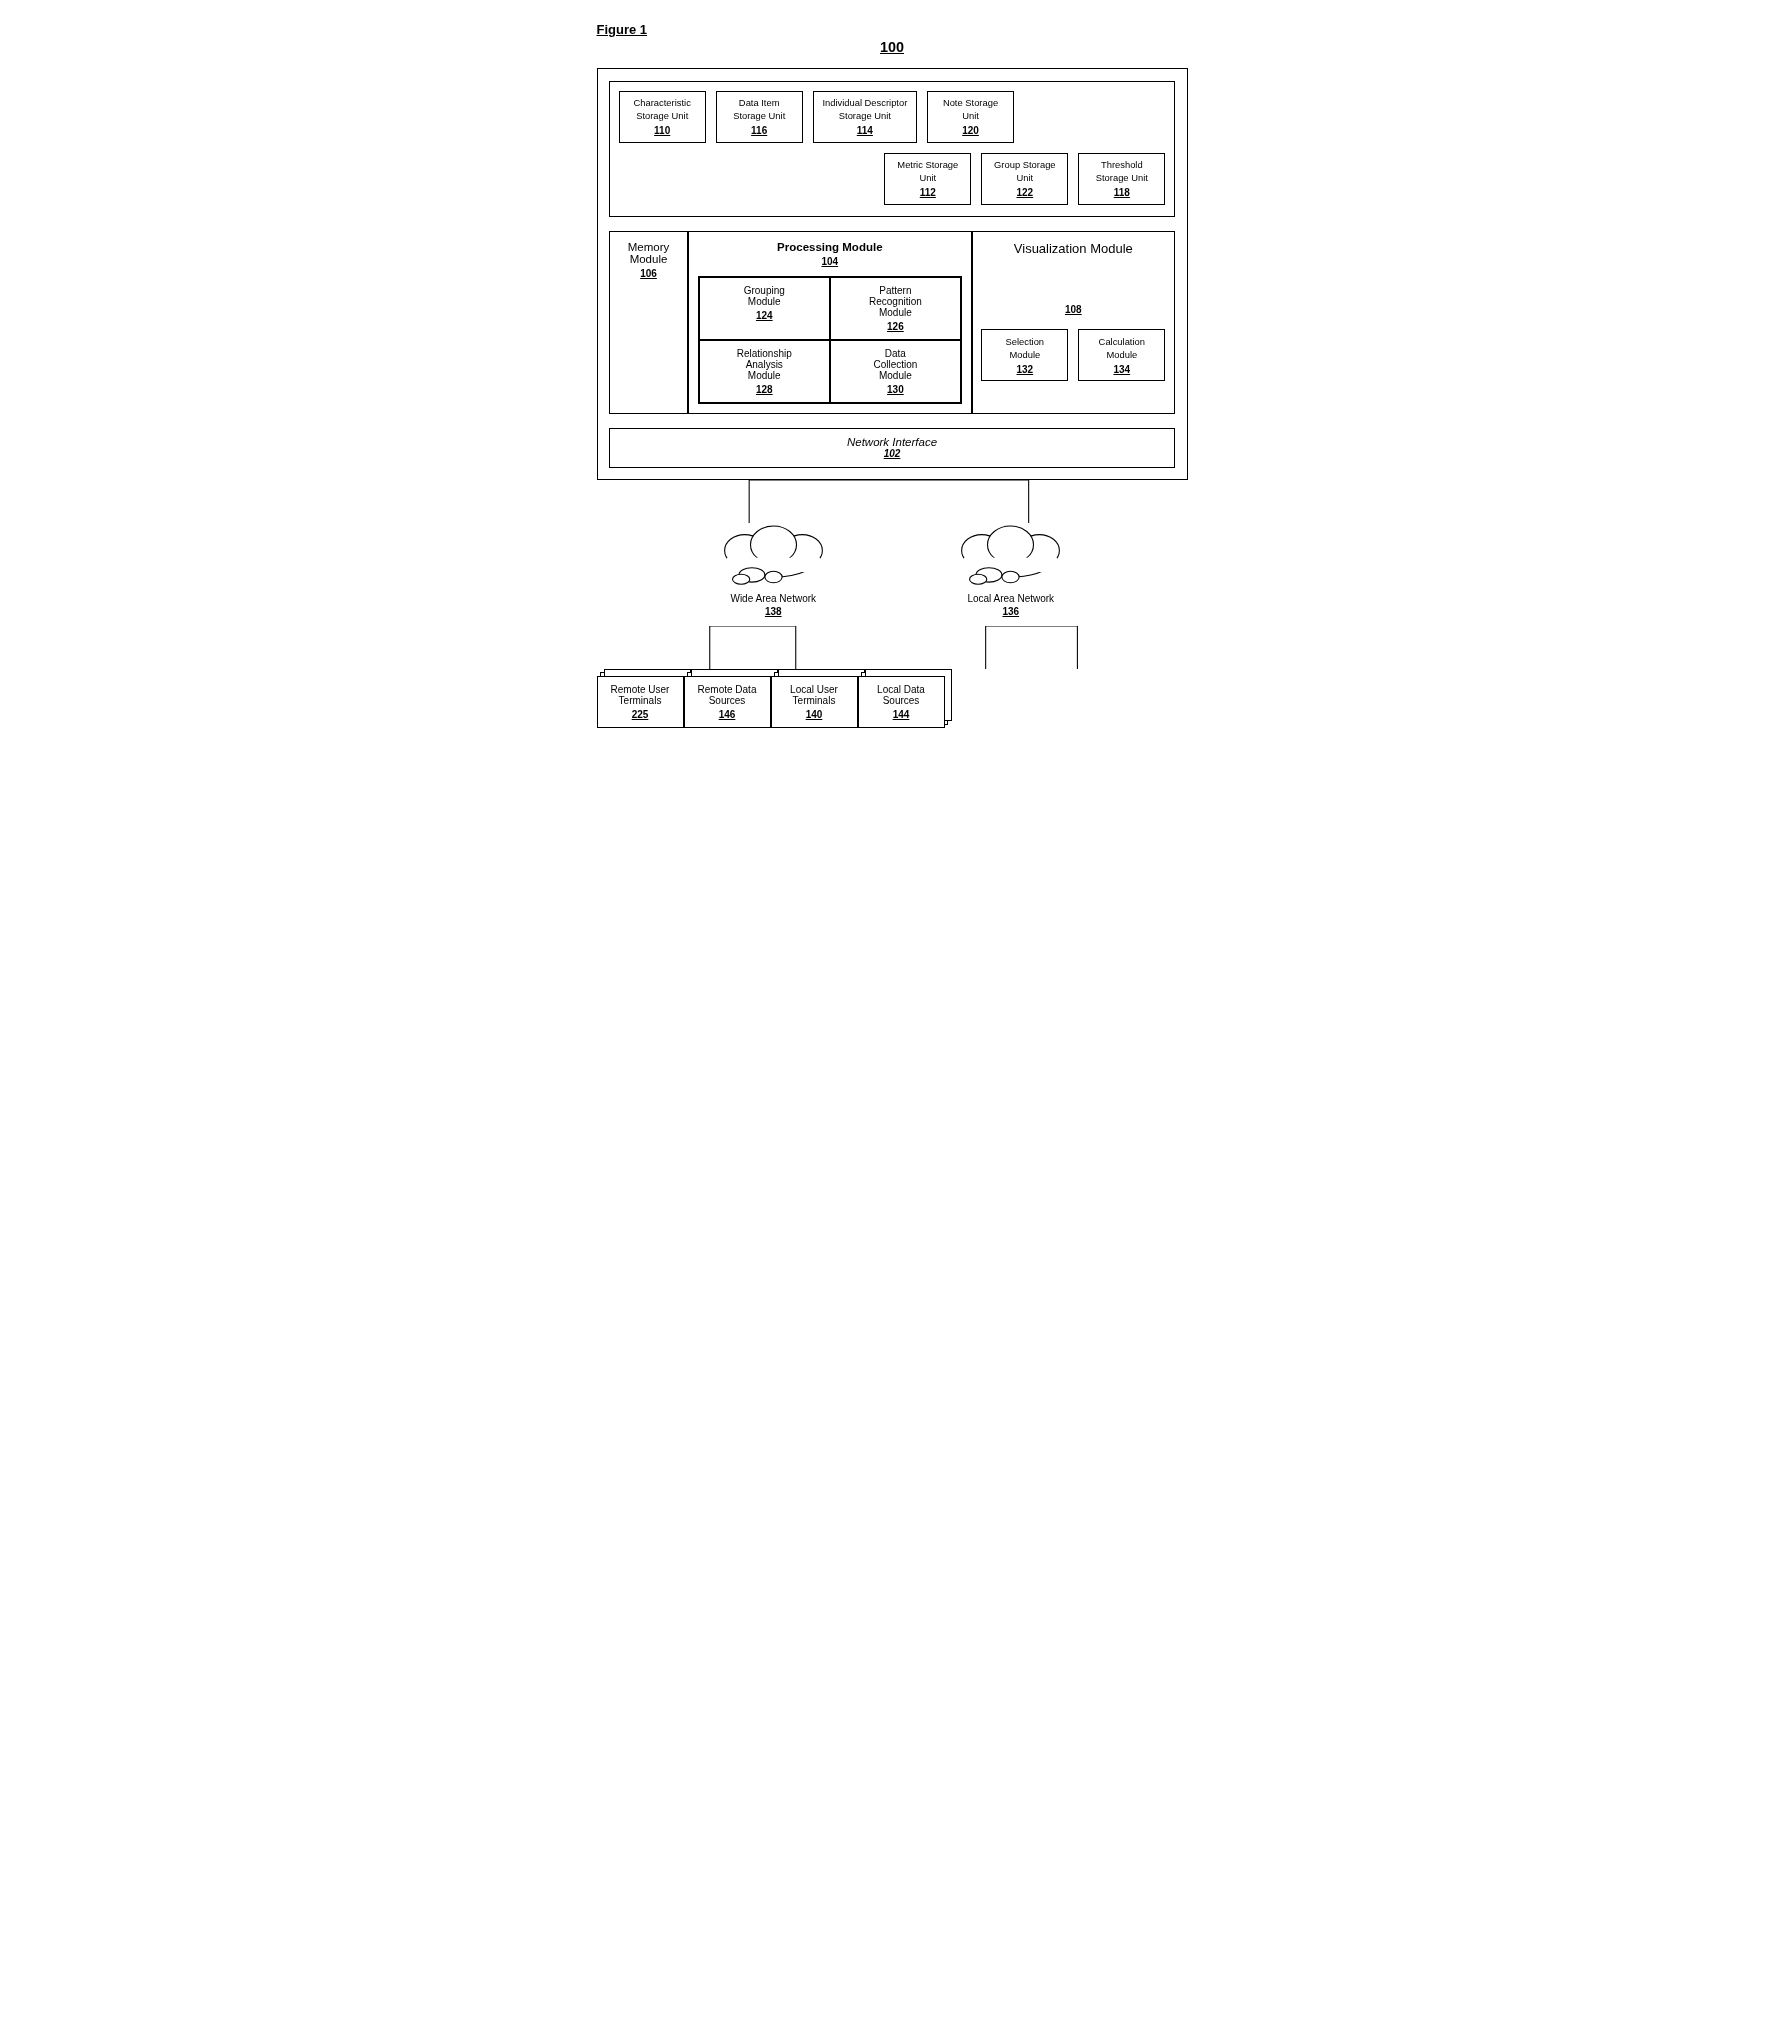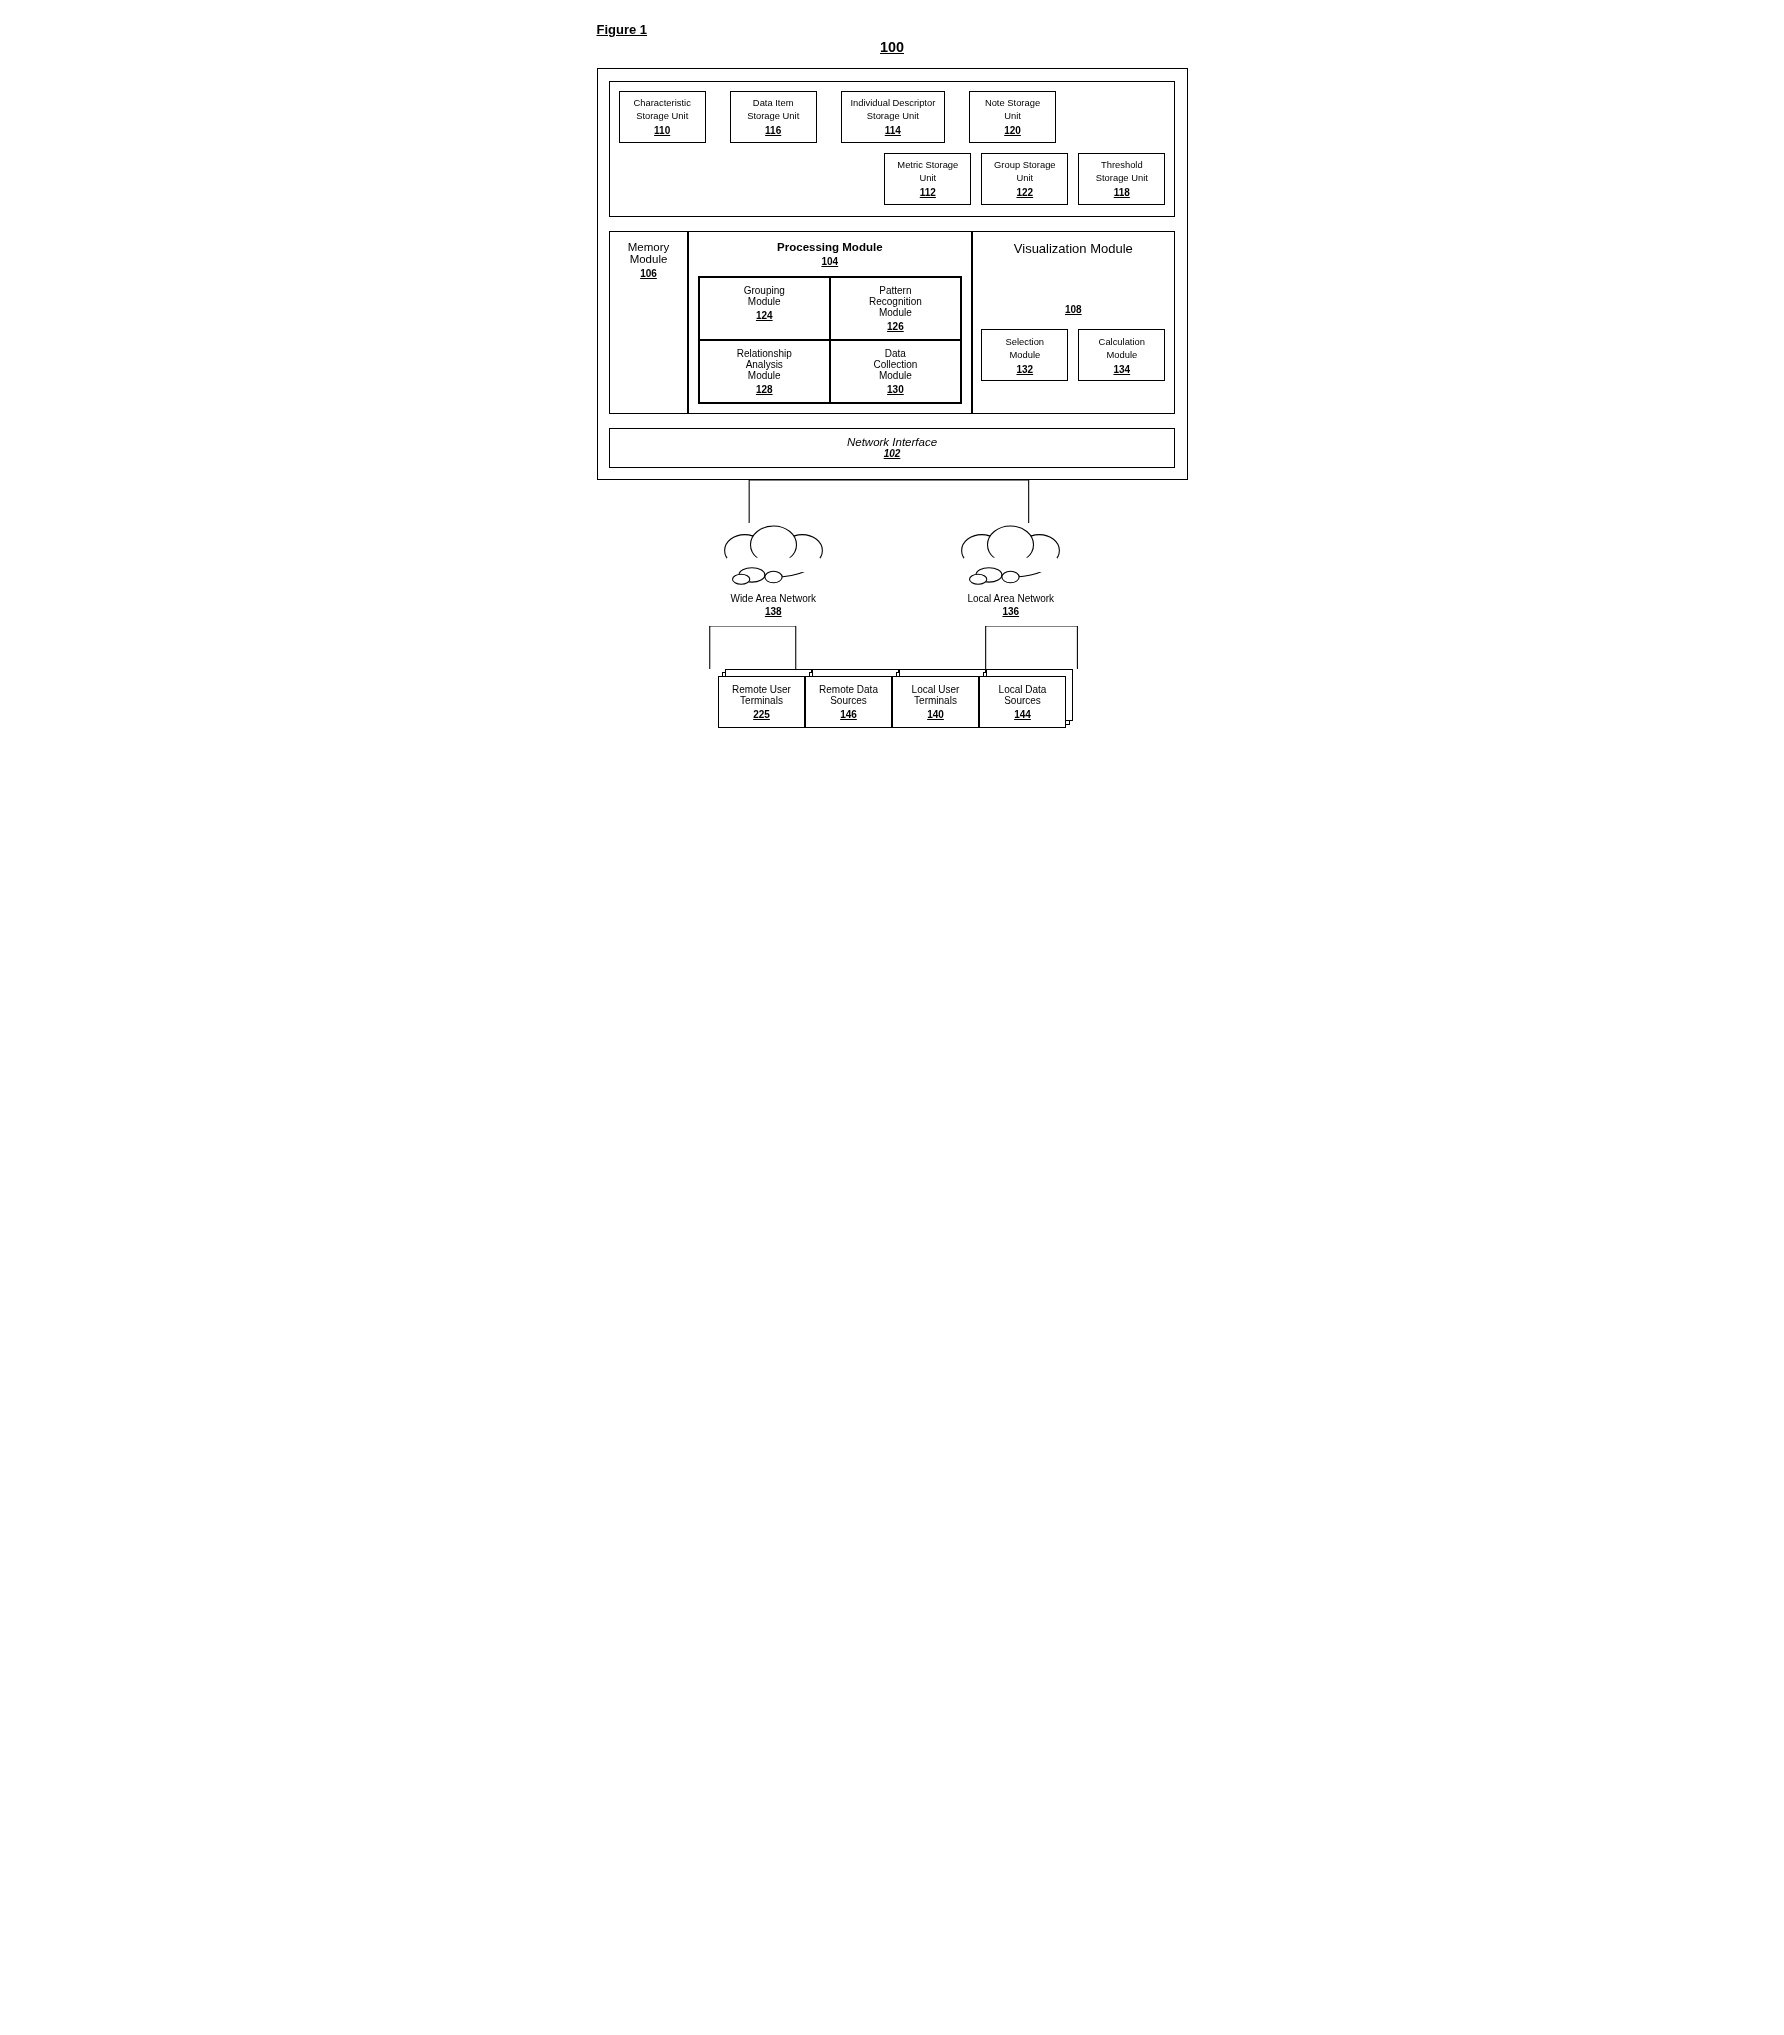--- a/index.html
+++ b/index.html
@@ -35,21 +35,21 @@
       position: relative;
     }
     
     .storage-section {
       border: 1.4px solid #000;
       padding: 8.7px 8.7px 11.5px 8.7px;
       margin-bottom: 14.4px;
     }
     .storage-row1 {
       display: flex;
-      gap: 24px;
+      gap: 10px;
       margin-bottom: 10px;
     }
     .storage-row2 {
       display: flex;
       gap: 10px;
       justify-content: flex-end;
       padding-left: 43px;
     }
     .box {
       border: 1.4px solid #000;
@@ -211,21 +211,21 @@
     .stacked-box-inner {
       border: 1.4px solid #000;
       padding: 7.2px 5.8px;
       text-align: center;
       background: #fff;
       position: relative;
       z-index: 1;
     }
     .terminals-section {
       display: flex;
-      justify-content: center;
+      justify-content: flex-start;
       margin-top: 7.2px;
     }
     .module-title {
       font-size: 11.5px;
       text-align: center;
       margin-bottom: 2.9px;
     }
     .module-number {
       font-weight: bold;
       text-decoration: underline;

